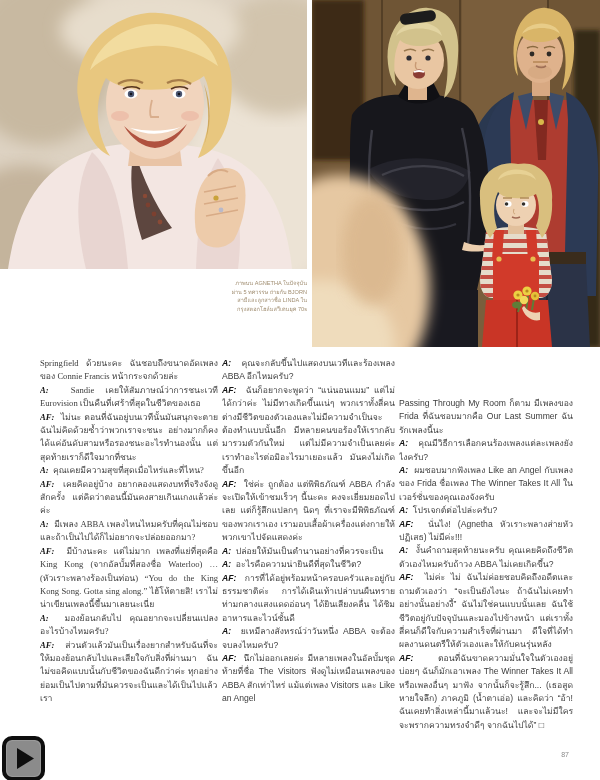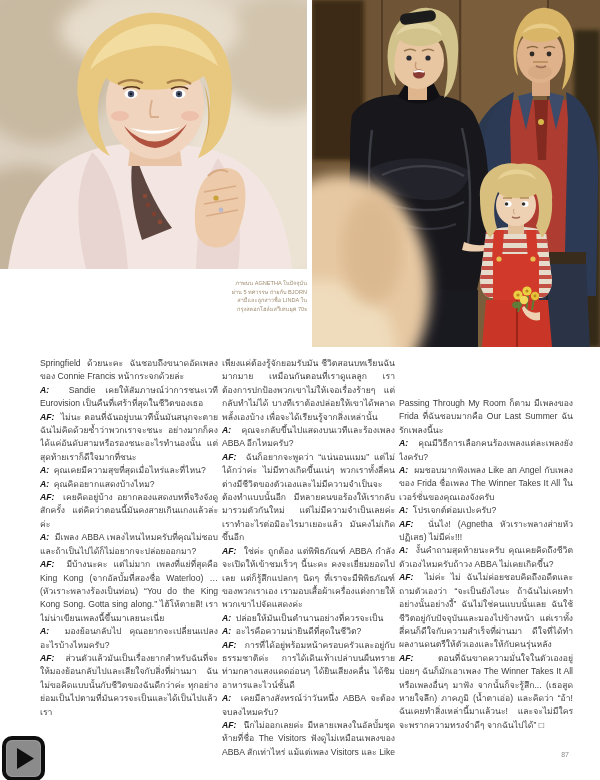--- a/index.html
+++ b/index.html
@@ -12,21 +12,21 @@
   #right-photo { left:312px; top:0; width:288px; height:347px; }
   .photo svg { display:block; }
 
   #photo-caption { position:absolute; left:200px; top:279px; width:107px;
     text-align:right; font-size:5.6px; line-height:8.7px; color:#a08d70; }
 
   #article { position:absolute; left:40px; top:357px; width:533px; height:402px;
     display:flex; gap:4px; }
   .col { font-size:8.6px; line-height:13.4px; text-align:justify;
     color:#3c3c3c; overflow:hidden; height:100%; }
-  .c1 { width:178px; } .c2 { width:173px; } .c3 { width:174px;margin-top:40px; }
+  .c1 { width:178px;font-family:Liberation Serif, serif; } .c2 { width:173px; } .c3 { width:174px;margin-top:40px; }
   .col p { margin:0; }
   .spk { font-weight:bold; font-style:italic; color:#141414; }
 
   #play-button { position:absolute; left:2px; top:736px; width:43px; height:45px; }
 
   #page-number { position:absolute; right:31px; top:751px; font-size:7px;
     color:#8a8a8a; }
 </style>
 </head>
 <body>
@@ -212,43 +212,41 @@
       <div>สามีและลูกสาวชื่อ LINDA ใน</div>
       <div>กรุงสตอกโฮล์มสวีเดนยุค 70s</div>
     </div>
 
   <div id="article">
     <div class="col c1" id="col-0">
         <p><span>Springfield ด้วยนะคะ ฉันชอบถึงขนาดอัดเพลงของ Connie Francis หน้ากระจกด้วยล่ะ</span></p>
         <p><span class="spk">A: </span>&nbsp;<span>Sandie เคยให้สัมภาษณ์ว่าการชนะเวที Eurovision เป็นคืนที่เศร้าที่สุดในชีวิตของเธอ</span></p>
         <p><span class="spk">AF: </span>&nbsp;<span>ไม่นะ ตอนที่ฉันอยู่บนเวทีนั้นมันสนุกจะตาย ฉันไม่คิดด้วยซ้ำว่าพวกเราจะชนะ อย่างมากก็คงได้แค่อันดับสามหรือรองชนะอะไรทำนองนั้น แต่สุดท้ายเราก็ดีใจมากที่ชนะ</span></p>
         <p><span class="spk">A: </span>&nbsp;<span>คุณเคยมีความสุขที่สุดเมื่อไหร่และที่ไหน?</span></p>
-        <p><span class="spk">A: </span>&nbsp;<span>คุณคิดอยากแสดงบ้างไหม?</span></p>
         <p><span class="spk">AF: </span>&nbsp;<span>เคยคิดอยู่บ้าง อยากลองแสดงบทที่จริงจังดูสักครั้ง แต่คิดว่าตอนนี้มันคงสายเกินแกงแล้วล่ะค่ะ</span></p>
         <p><span class="spk">A: </span>&nbsp;<span>มีเพลง ABBA เพลงไหนไหมครับที่คุณไม่ชอบและถ้าเป็นไปได้ก็ไม่อยากจะปล่อยออกมา?</span></p>
         <p><span class="spk">AF: </span>&nbsp;<span>มีบ้างนะคะ แต่ไม่มาก เพลงที่แย่ที่สุดคือ King Kong (จากอัลบั้มที่สองชื่อ Waterloo) … (หัวเราะพลางร้องเป็นท่อน) “You do the King Kong Song. Gotta sing along.” ไฮ้โห้ตายสิ! เราไม่น่าเขียนเพลงนี้ขึ้นมาเลยนะเนี่ย</span></p>
         <p><span class="spk">A: </span>&nbsp;<span>มองย้อนกลับไป คุณอยากจะเปลี่ยนแปลงอะไรบ้างไหมครับ?</span></p>
         <p><span class="spk">AF: </span>&nbsp;<span>ส่วนตัวแล้วมันเป็นเรื่องยากสำหรับฉันที่จะให้มองย้อนกลับไปและเสียใจกับสิ่งที่ผ่านมา ฉันไม่ขอคิดแบบนั้นกับชีวิตของฉันดีกว่าค่ะ ทุกอย่างย่อมเป็นไปตามที่มันควรจะเป็นและได้เป็นไปแล้ว เรา</span></p>
       </div>
     <div class="col c2" id="col-1">
-        <p><span>เพียงแค่ต้องรู้จักยอมรับมัน ชีวิตสอนบทเรียนฉันมากมาย เหมือนกันตอนที่เราดูแลลูก เราต้องการปกป้องพวกเขาไม่ให้เจอเรื่องร้ายๆ แต่กลับทำไม่ได้ บางทีเราต้องปล่อยให้เขาได้พลาดพลั้งเองบ้าง เพื่อจะได้เรียนรู้จากสิ่งเหล่านั้น</span></p>
         <p><span class="spk">A: </span>&nbsp;<span>คุณจะกลับขึ้นไปแสดงบนเวทีและร้องเพลง ABBA อีกไหมครับ?</span></p>
         <p><span class="spk">AF: </span>&nbsp;<span>ฉันก็อยากจะพูดว่า “แน่นอนแมม” แต่ไม่ได้กว่าค่ะ ไม่มีทางเกิดขึ้นแน่ๆ พวกเราทั้งสี่คนต่างมีชีวิตของตัวเองและไม่มีความจำเป็นจะต้องทำแบบนั้นอีก มีหลายคนขอร้องให้เรากลับมารวมตัวกันใหม่ แต่ไม่มีความจำเป็นเลยค่ะ เราทำอะไรต่อมิอะไรมาเยอะแล้ว มันคงไม่เกิดขึ้นอีก</span></p>
         <p><span class="spk">AF: </span>&nbsp;<span>ใช่ค่ะ ถูกต้อง แต่พิพิธภัณฑ์ ABBA กำลังจะเปิดให้เข้าชมเร็วๆ นี้นะคะ คงจะเยี่ยมยอดไปเลย แต่ก็รู้สึกแปลกๆ นิดๆ ที่เราจะมีพิพิธภัณฑ์ของพวกเราเอง เรามอบเสื้อผ้าเครื่องแต่งกายให้พวกเขาไปจัดแสดงค่ะ</span></p>
         <p><span class="spk">A: </span>&nbsp;<span>ปล่อยให้มันเป็นตำนานอย่างที่ควรจะเป็น</span></p>
         <p><span class="spk">A: </span>&nbsp;<span>อะไรคือความน่ายินดีที่สุดในชีวิต?</span></p>
         <p><span class="spk">AF: </span>&nbsp;<span>การที่ได้อยู่พร้อมหน้าครอบครัวและอยู่กับธรรมชาติค่ะ การได้เดินเท้าเปล่าบนผืนทรายท่ามกลางแสงแดดอ่อนๆ ได้ยินเสียงคลื่น ได้ชิมอาหารและไวน์ชั้นดี</span></p>
-        <p><span class="spk">A: </span>&nbsp;<span>เคยมีลางสังหรณ์ว่าวันหนึ่ง ABBA จะต้องจบลงไหมครับ?</span></p>
+        <p><span class="spk">A: </span>&nbsp;<span>ยเหมีลางสังหรณ์ว่าวันหนึ่ง ABBA จะต้องจบลงไหมครับ?</span></p>
         <p><span class="spk">AF: </span>&nbsp;<span>นึกไม่ออกเลยค่ะ มีหลายเพลงในอัลบั้มชุดท้ายที่ชื่อ The Visitors ฟังดูไม่เหมือนเพลงของ ABBA สักเท่าไหร่ แม้แต่เพลง Visitors และ Like an Angel</span></p>
       </div>
     <div class="col c3" id="col-2">
         <p><span>Passing Through My Room ก็ตาม มีเพลงของ Frida ที่ฉันชอบมากคือ Our Last Summer ฉันรักเพลงนี้นะ</span></p>
         <p><span class="spk">A: </span>&nbsp;<span>คุณมีวิธีการเลือกคนร้องเพลงแต่ละเพลงยังไงครับ?</span></p>
         <p><span class="spk">A: </span>&nbsp;<span>ผมชอบมากฟังเพลง Like an Angel กับเพลงของ Frida ชื่อเพลง The Winner Takes It All ในเวอร์ชั่นของคุณเองจังครับ</span></p>
-        <p><span class="spk">A: </span>&nbsp;<span>โปรเจกต์ต่อมเป่ะครับ?</span></p>
+        <p><span class="spk">A: </span>&nbsp;<span>โปรเจกต์ต่อไปล่ะครับ?</span></p>
         <p><span class="spk">AF: </span>&nbsp;<span>นั่นไง! (Agnetha หัวเราะพลางส่ายหัวปฏิเสธ) ไม่มีค่ะ!!!</span></p>
         <p><span class="spk">A: </span>&nbsp;<span>งั้นคำถามสุดท้ายนะครับ คุณเคยคิดถึงชีวิตตัวเองไหมครับถ้าวง ABBA ไม่เคยเกิดขึ้น?</span></p>
         <p><span class="spk">AF: </span>&nbsp;<span>ไม่ค่ะ ไม่ ฉันไม่ค่อยชอบคิดถึงอดีตและถามตัวเองว่า “จะเป็นยังไงนะ ถ้าฉันไม่เคยทำอย่างนั้นอย่างงี้” ฉันไม่ใช่คนแบบนั้นเลย ฉันใช้ชีวิตอยู่กับปัจจุบันและมองไปข้างหน้า แต่เราทั้งสี่คนก็ดีใจกับความสำเร็จที่ผ่านมา ดีใจที่ได้ทำผลงานดนตรีให้ตัวเองและให้กับคนรุ่นหลัง</span></p>
         <p><span class="spk">AF: </span>&nbsp;<span>ตอนที่ฉันขาดความมั่นใจในตัวเองอยู่บ่อยๆ ฉันก็มักเอาเพลง The Winner Takes It All หรือเพลงอื่นๆ มาฟัง จากนั้นก็จะรู้สึก... (เธอสูดหายใจลึก) ภาคภูมิ (น้ำตาเอ่อ) และคิดว่า “อ้า! ฉันเคยทำสิ่งเหล่านี้มาแล้วนะ! และจะไม่มีใครจะพรากความทรงจำดีๆ จากฉันไปได้” □</span></p>
       </div>
   </div>
 
   <div id="play-button">
     <svg width="43" height="45" viewBox="0 0 43 45">
       <rect x="2" y="2" width="39" height="41" rx="8" fill="#9a9a9a" stroke="#0e0e0e" stroke-width="4"></rect>

